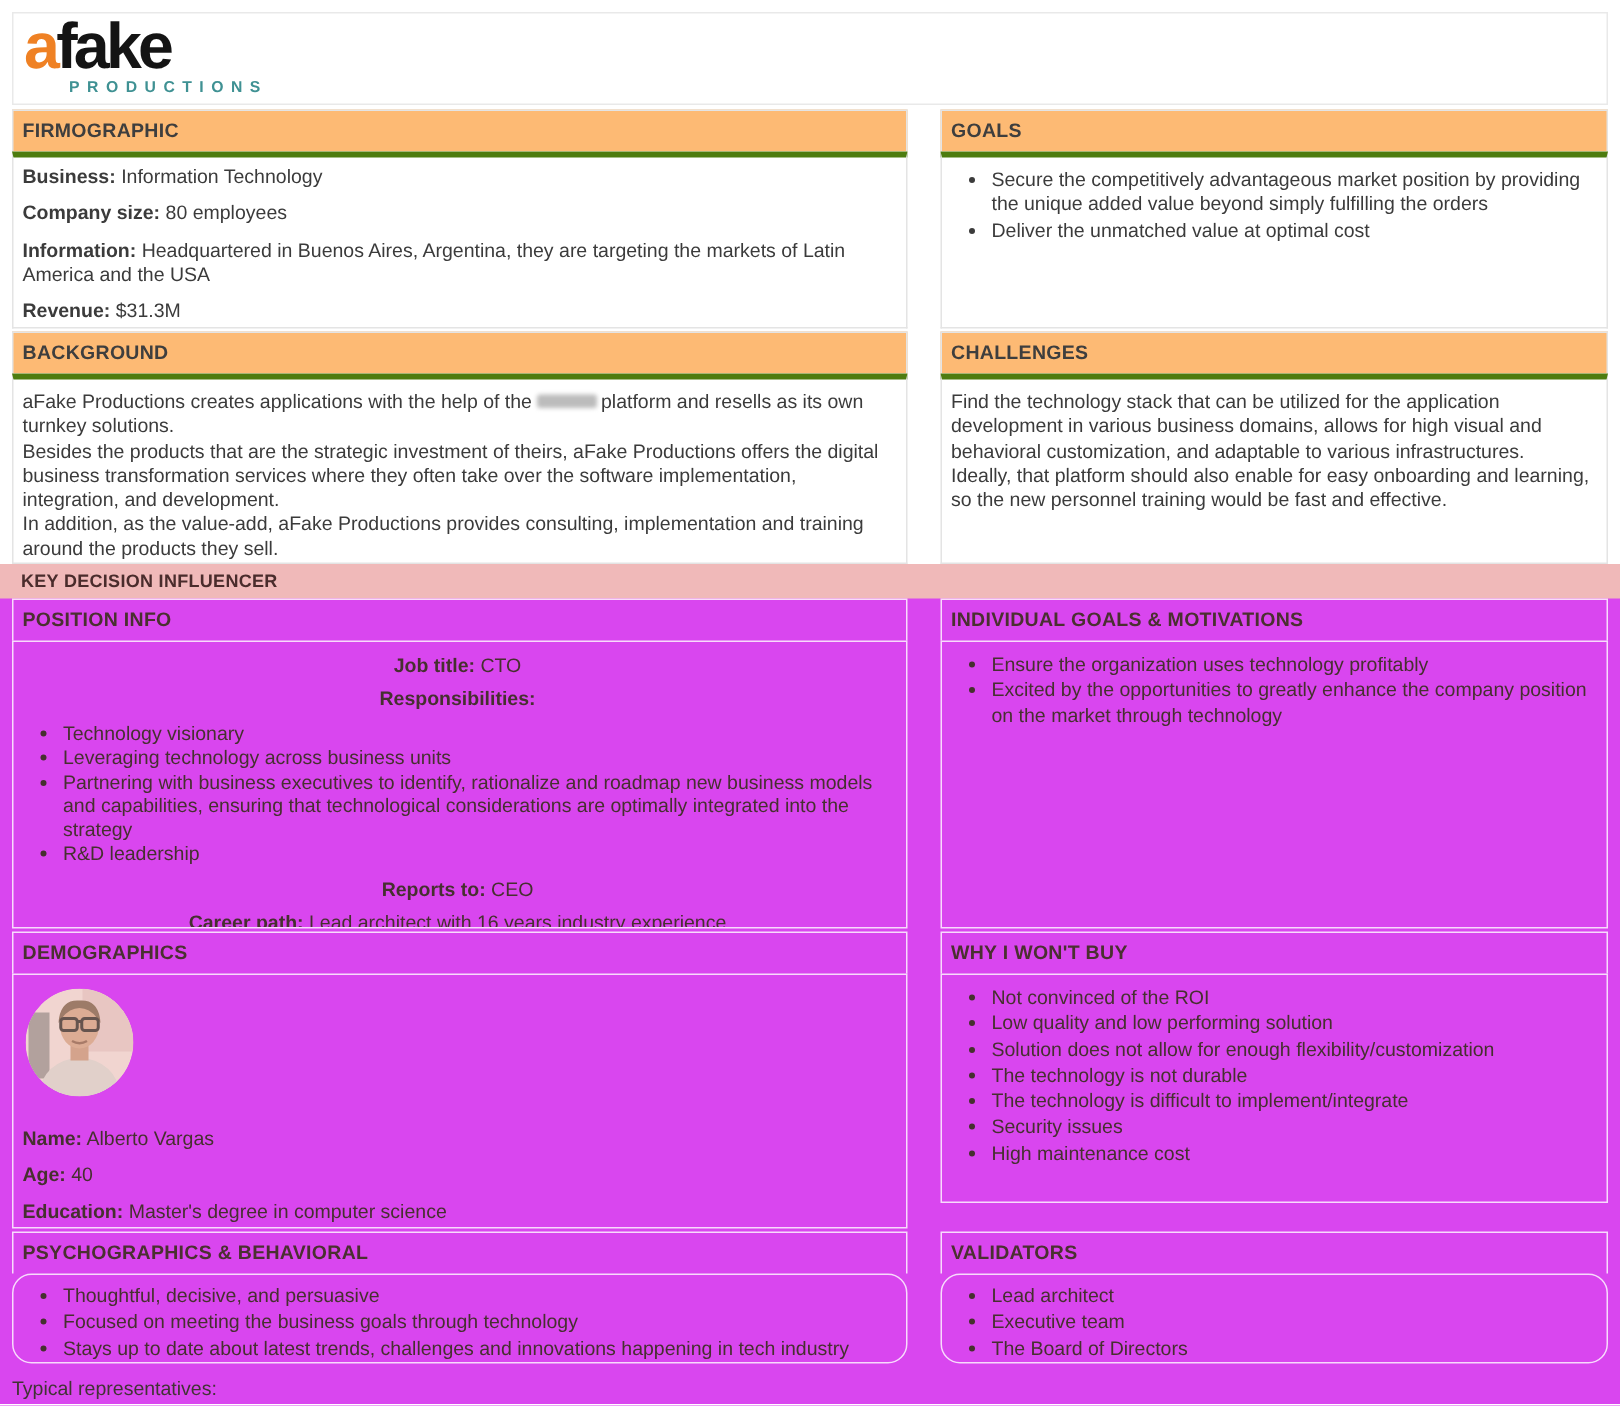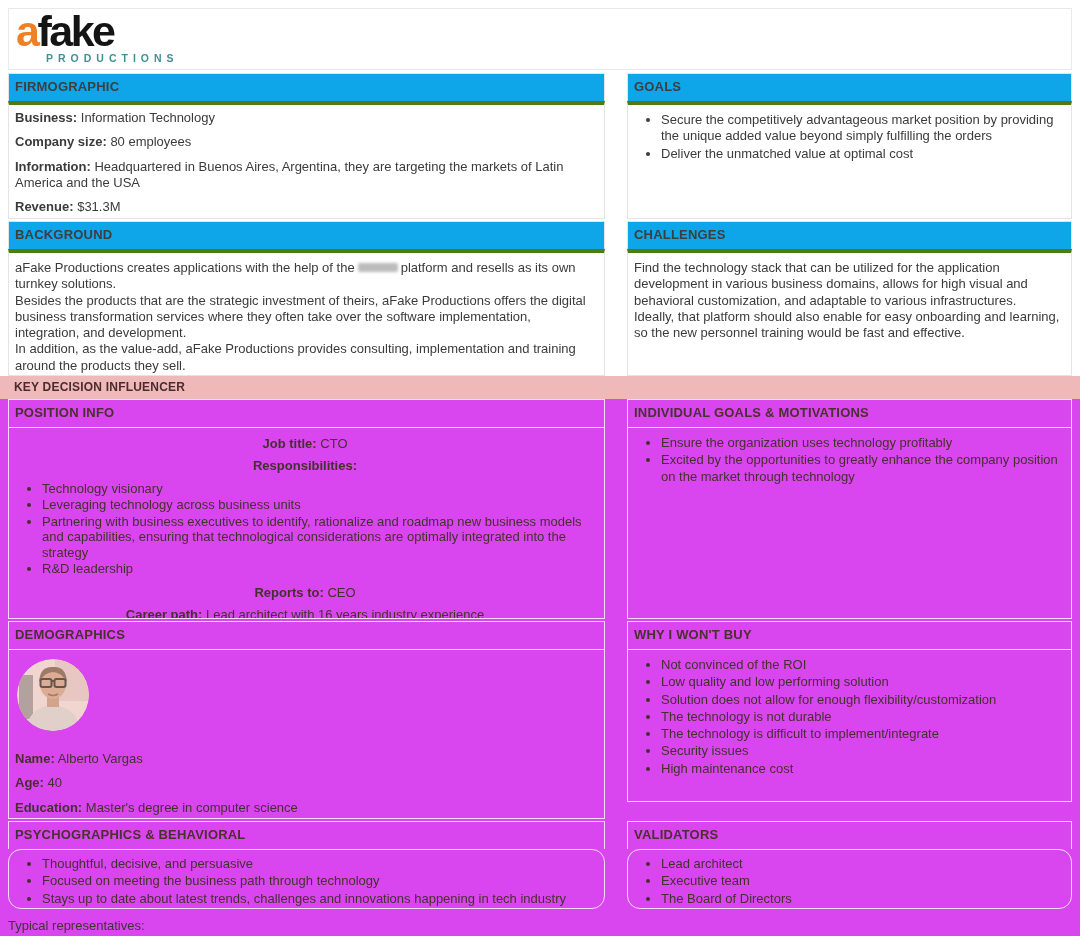--- a/index.html
+++ b/index.html
@@ -16,21 +16,21 @@
   .logo-box { height:62px; border:1px solid #e9e9e9; display:flex; align-items:center; padding-left:7px; margin-bottom:3px; background:#fff; }
   .logo-text { font-weight:700; font-size:43px; letter-spacing:-2.5px; line-height:0.85; color:#141414; }
   .logo-prefix { color:#ef8124; }
   .logo-sub { font-size:10.5px; font-weight:700; letter-spacing:5px; color:#3f9193; margin:2px 0 0 30px; }
 
   
   .band { display:grid; grid-template-columns:597px 22px 1fr; }
   .band + .band { margin-top:2px; }
   .cell { border:1px solid #e4e4e4; background:#fff; }
   .hdr { height:28px; display:flex; align-items:center; padding:0 6px;
-         font-weight:700; color:#3e3e3e; letter-spacing:.2px; background:#0ea5e9; border-bottom:none; }
+         font-weight:700; color:#3e3e3e; letter-spacing:.2px; background:#fdba74; border-bottom:none; }
   .body { border-top:4px solid #4d7c0f; padding:5px 9px 6px 6px; overflow:hidden; }
   .gapcell { background:transparent; }
   .h118 { height:118px; } .h127 { height:127px; padding-top:7px; }
 
   .field { margin:0 0 8px 0; }
   .para { margin:0; }
   ul.bullets { margin:2px 0 10px 0; padding-left:27px; }
   ul.bullets li { margin:0 0 1px 0; }
 
   .redacted { display:inline-block; width:40px; height:9px; background:#bcbcbc; border-radius:2px; filter:blur(1.5px); margin:0 3px; vertical-align:baseline; }
@@ -190,21 +190,21 @@
 
   <div class="band pink">
     <div class="cell hdr">PSYCHOGRAPHICS &amp; BEHAVIORAL</div>
     <div class="gapcell"></div>
     <div class="cell hdr">VALIDATORS</div>
 
     <div class="cell body psy-body">
       <ul class="bullets">
 
       <li>Thoughtful, decisive, and persuasive</li>
-          <li>Focused on meeting the business path through technology</li>
+          <li>Focused on meeting the business goals through technology</li>
           <li>Stays up to date about latest trends, challenges and innovations happening in tech industry</li>
         </ul>
     </div>
     <div class="gapcell"></div>
     <div class="cell body val-body">
       <ul class="bullets">
 
       <li>Lead architect</li>
           <li>Executive team</li>
           <li>The Board of Directors</li>

